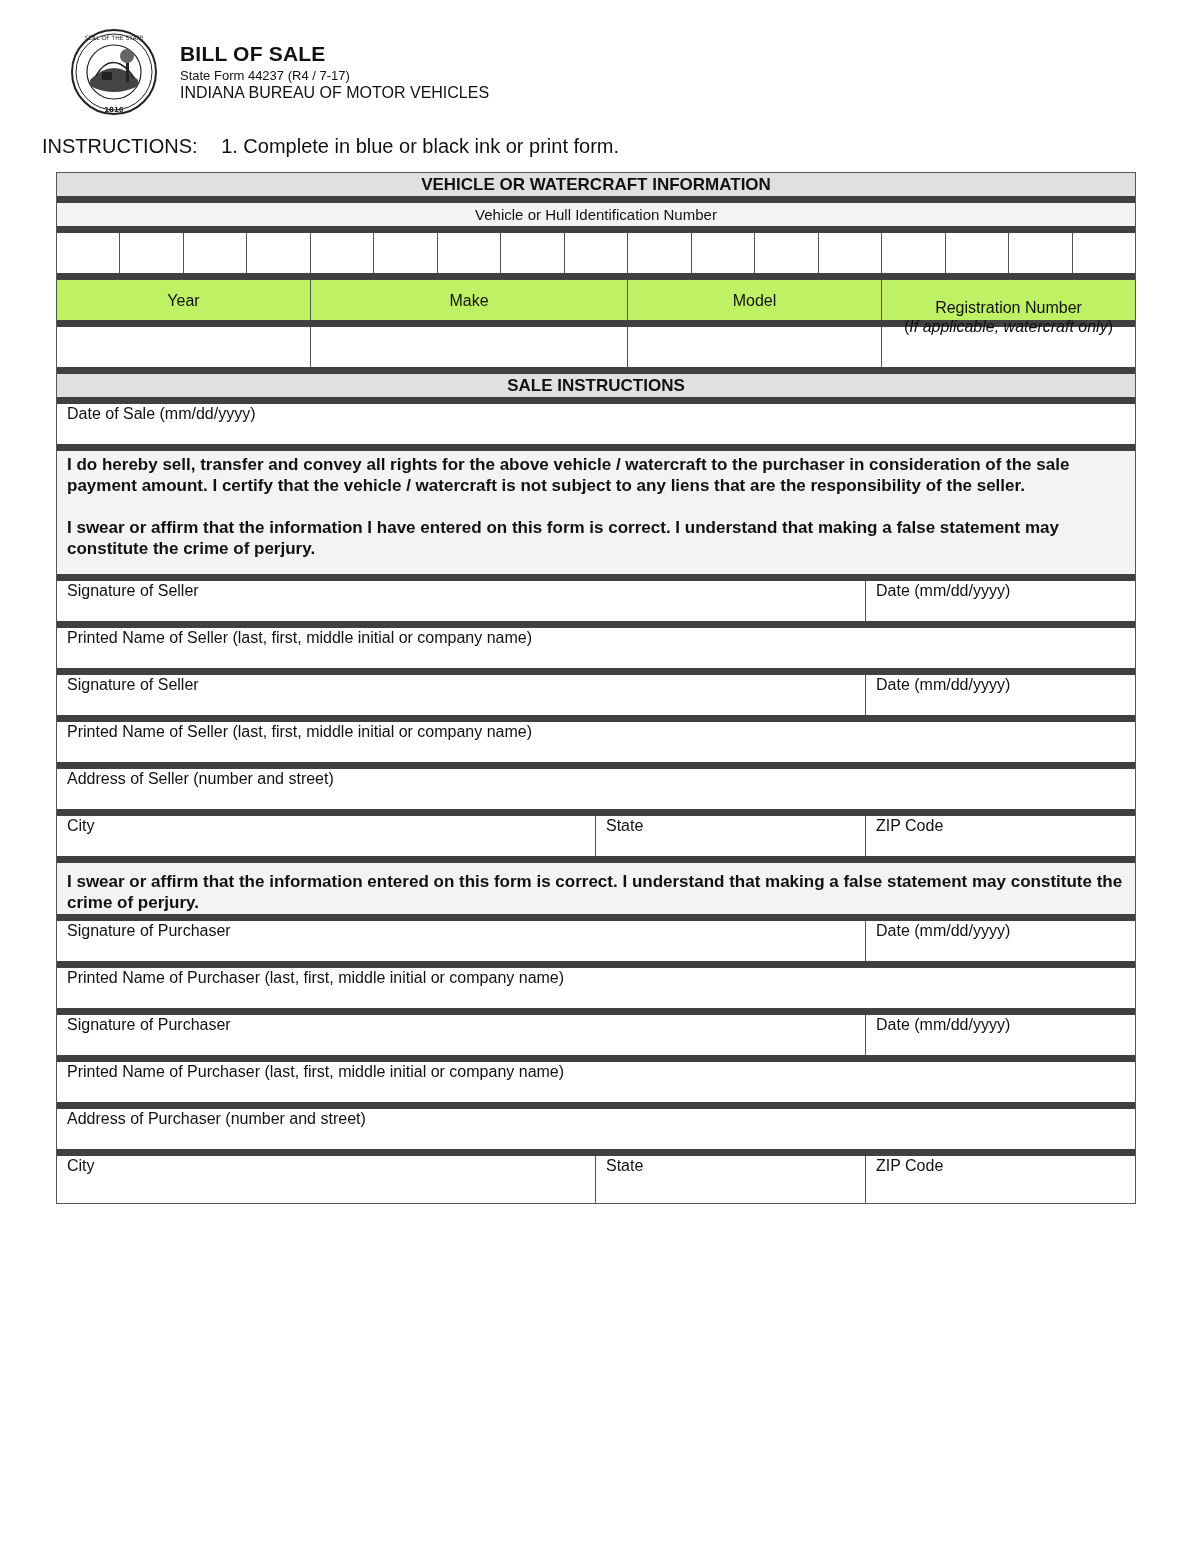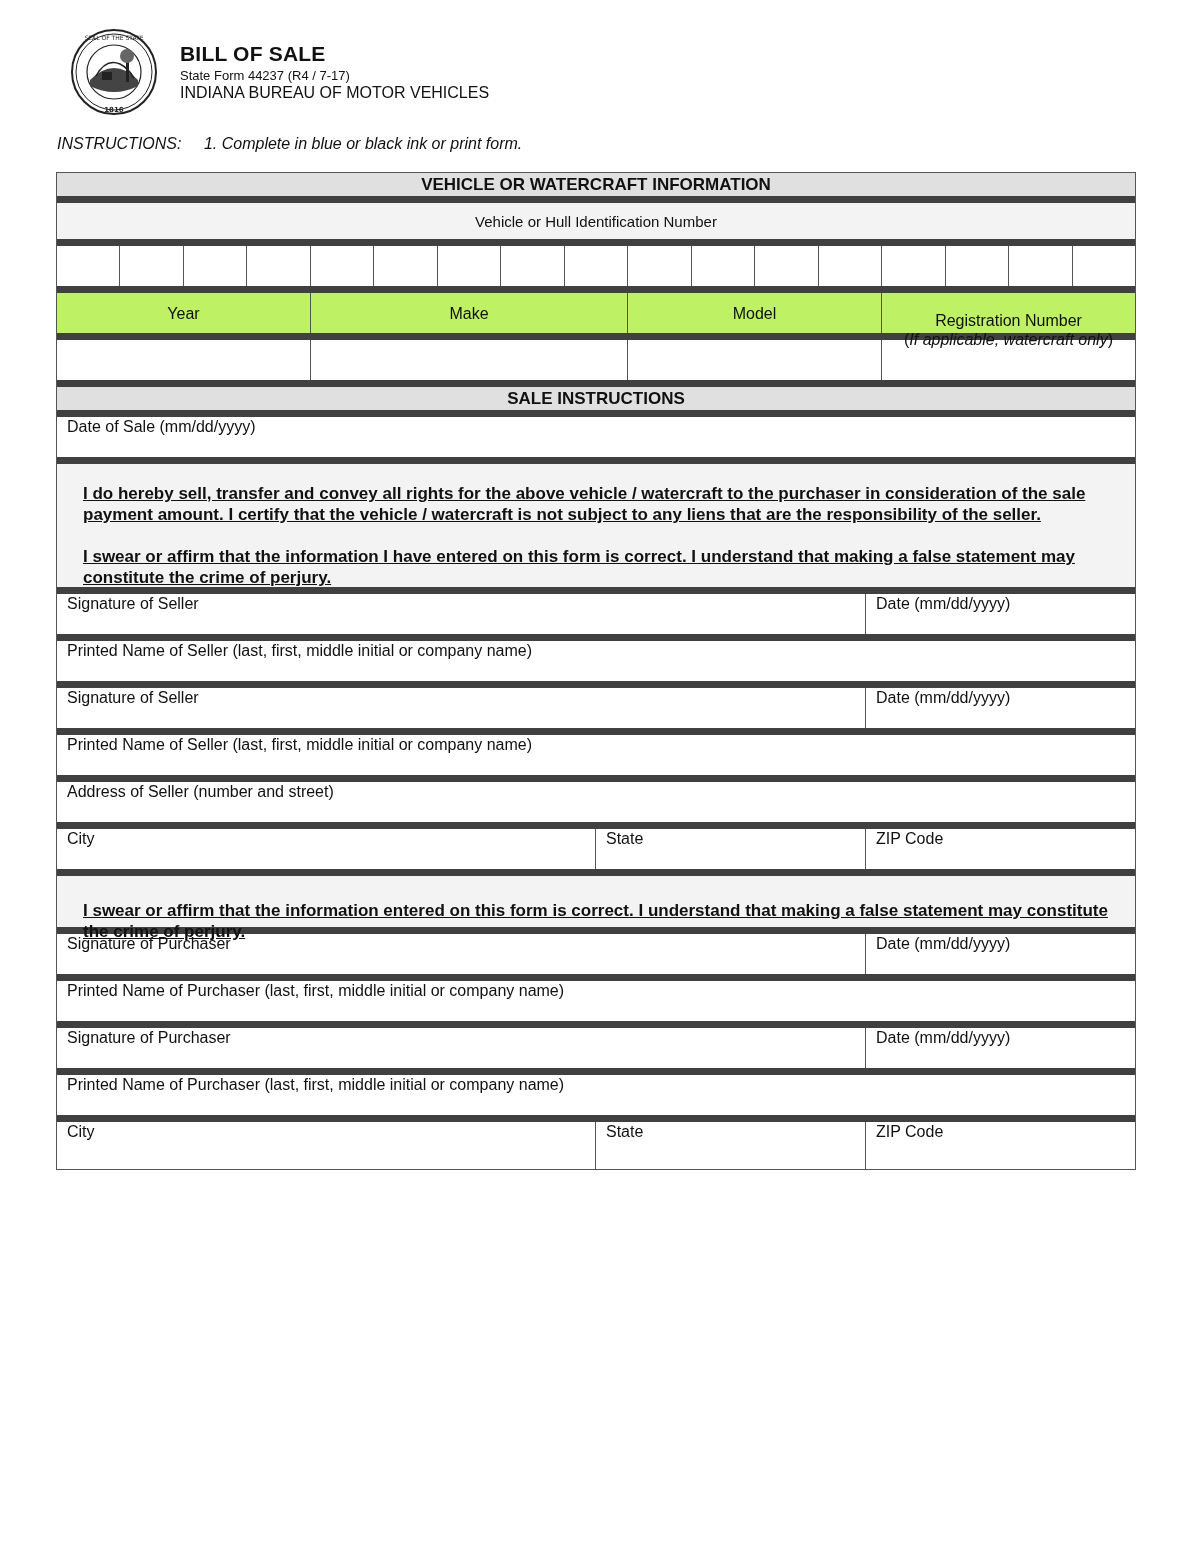--- a/index.html
+++ b/index.html
@@ -2,48 +2,48 @@
 <html><head>
 <meta charset="utf-8">
 <style>
   html, body { margin: 0; padding: 0; background: #ffffff; }
   body { width: 1200px; height: 1552px; position: relative; font-family: "Liberation Sans", sans-serif; color: #111; }
   .header { position: absolute; left: 0; top: 0; width: 1200px; height: 160px; }
   .seal { position: absolute; left: 70px; top: 28px; width: 88px; height: 88px; }
   .title { position: absolute; left: 180px; top: 42px; font-size: 21px; font-weight: bold; letter-spacing: 0.2px; }
   .form-no { position: absolute; left: 180px; top: 68px; font-size: 13px; }
   .agency { position: absolute; left: 180px; top: 84px; font-size: 16px; }
-  .instructions { position: absolute; left: 57px; top: 135px; font-size: 16px; font-style: italic; }
+  .instructions { position: absolute; left: 42px; top: 135px; font-size: 20px; }
   .instructions .lbl { margin-right: 18px; }
 
   .form { position: absolute; left: 56px; top: 172px; width: 1078px; border: 1.5px solid #555; border-bottom: 1px solid #555; }
   .row { display: flex; border-bottom: 7px solid #404040; box-sizing: border-box; }
   .row:last-child { border-bottom: none; }
   .cell { box-sizing: border-box; border-right: 1px solid #555; position: relative; }
   .cell:last-child { border-right: none; }
   .sec-head { background: #e0e0e0; height: 30px; justify-content: center; align-items: center; font-weight: bold; font-size: 17px; }
-  .sub-head { background: #f3f3f3; height: 43px; justify-content: center; align-items: center; font-size: 15px; }
+  .sub-head { background: #f3f3f3; height: 30px; justify-content: center; align-items: center; font-size: 15px; }
   .vin-row { height: 47px; }
   .vin-cell { flex: 1 1 0; height: 100%; }
   .cols-head { height: 47px; background: #bef264; }
   .cols-head .cell { display: flex; align-items: center; justify-content: center; text-align: center; font-size: 16px; line-height: 19px; }
   .cols-val { height: 47px; }
   .c-year { width: 254px; }
   .c-make { width: 317px; }
   .c-model { width: 254px; }
   .c-reg { flex: 1; margin-top: 33px; }
   .field { height: 47px; }
   .field .cell { padding: 1px 10px; font-size: 16px; }
   .field .lbl-it { }
   .w-left-wide { width: 809px; }
   .w-539 { width: 539px; }
   .w-270 { width: 270px; }
   .w-full { flex: 1; }
   .statement { background: #f3f3f3; padding: 3px 10px 2px 10px; font-weight: bold; font-size: 17px; line-height: 21px; }
-  .statement p { margin: 16px; text-decoration: underline; }
+  .statement p { margin: 0; }
   .statement p + p { margin-top: 21px; }
   input.fill { position: absolute; left: 10px; right: 10px; bottom: 4px; height: 20px; border: none; background: transparent; font-size: 15px; font-family: "Liberation Sans", sans-serif; outline: none; }
   input.vin-in { width: 100%; height: 100%; border: none; background: transparent; text-align: center; font-size: 18px; font-family: "Liberation Mono", monospace; outline: none; }
   input.col-in { width: 100%; height: 100%; border: none; background: transparent; padding: 0 10px; box-sizing: border-box; font-size: 15px; font-family: "Liberation Sans", sans-serif; outline: none; }
 </style>
 </head>
 <body>
 
 <div class="header">
   <div class="seal">
@@ -205,20 +205,26 @@
       <input class="fill" value="" style="">
     </div>
   </div>
   <div class="row field">
     <div class="cell w-full">
       <span>Printed Name of Purchaser </span><span class="lbl-it">(last, first, middle initial or company name)</span>
       <input class="fill" value="" style="">
     </div>
   </div>
   <div class="row field">
+    <div class="cell w-full">
+      <span>Address of Purchaser </span><span class="lbl-it">(number and street)</span>
+      <input class="fill" value="" style="">
+    </div>
+  </div>
+  <div class="row field">
     <div class="cell w-539">
       <span>City</span>
       <input class="fill" value="" style="">
     </div>
     <div class="cell w-270">
       <span>State</span>
       <input class="fill" value="" style="">
     </div>
     <div class="cell w-full">
       <span>ZIP Code</span>

